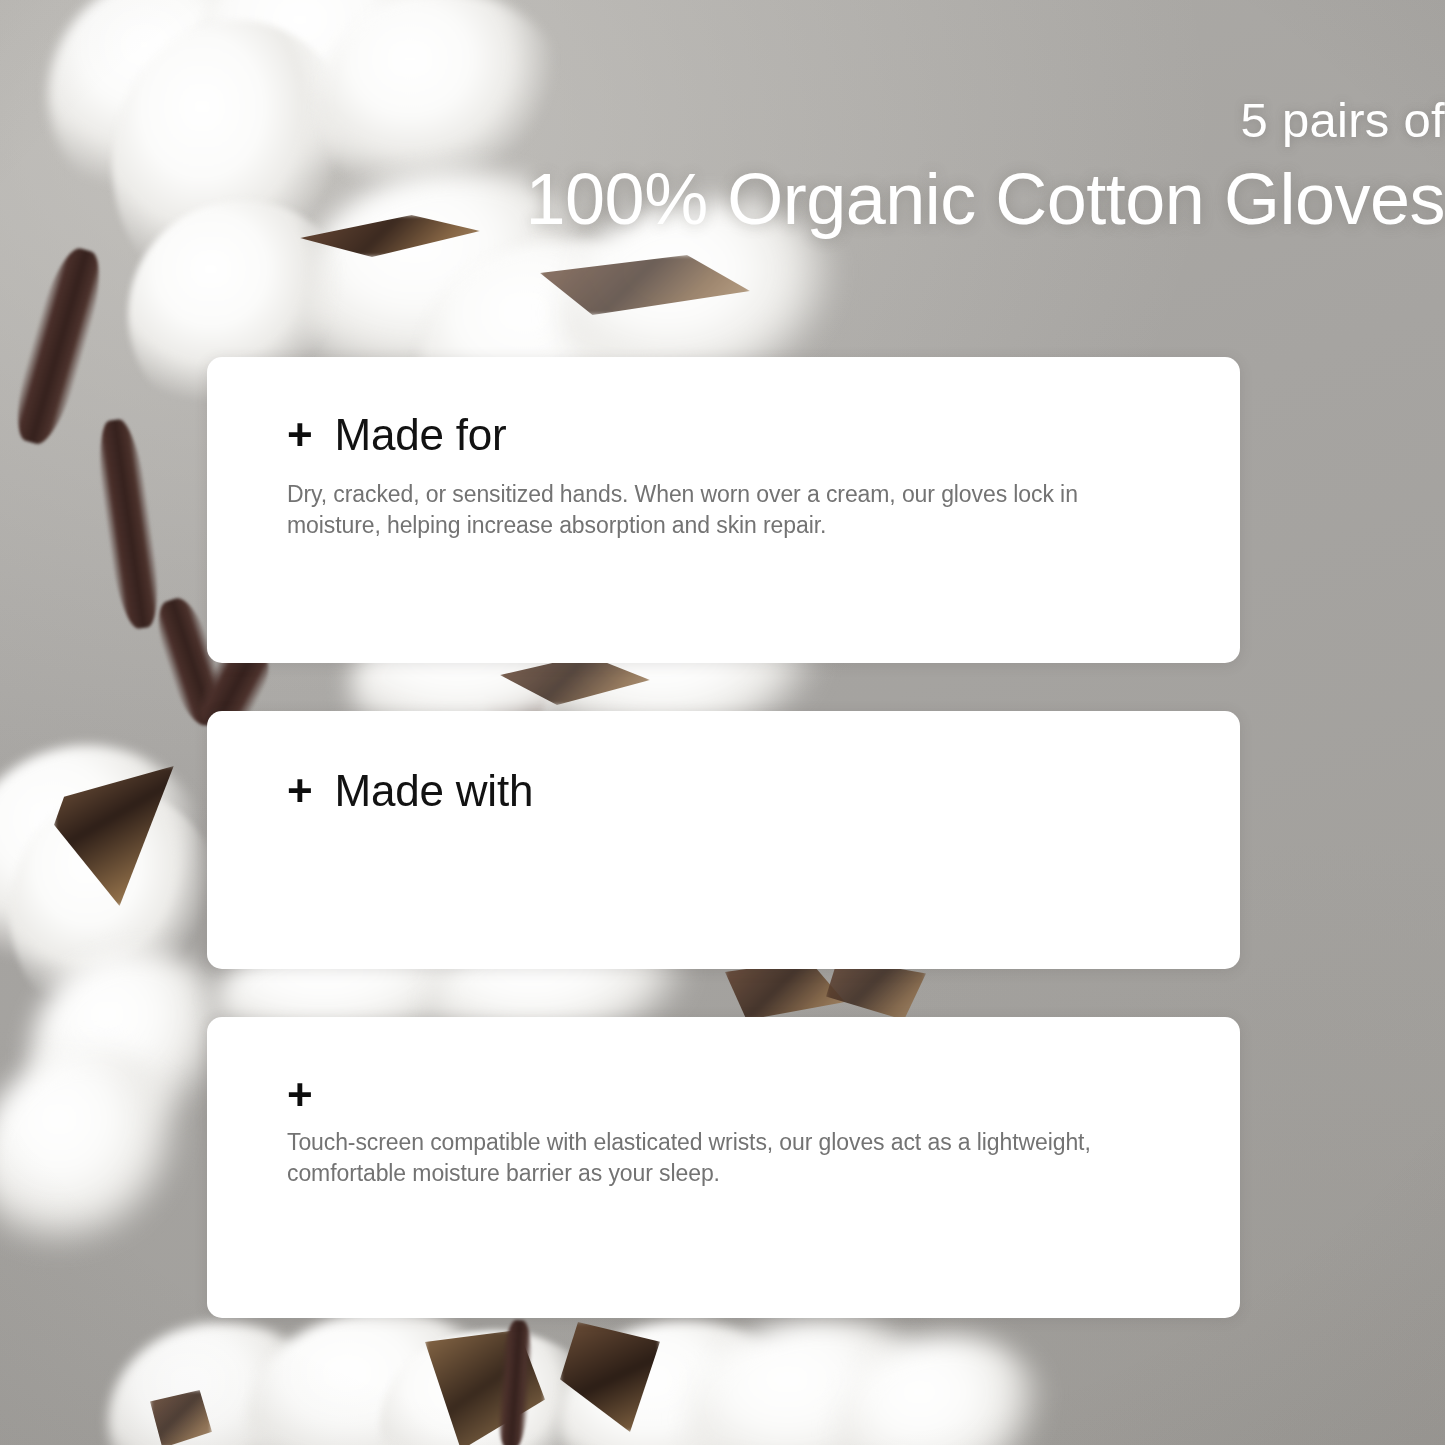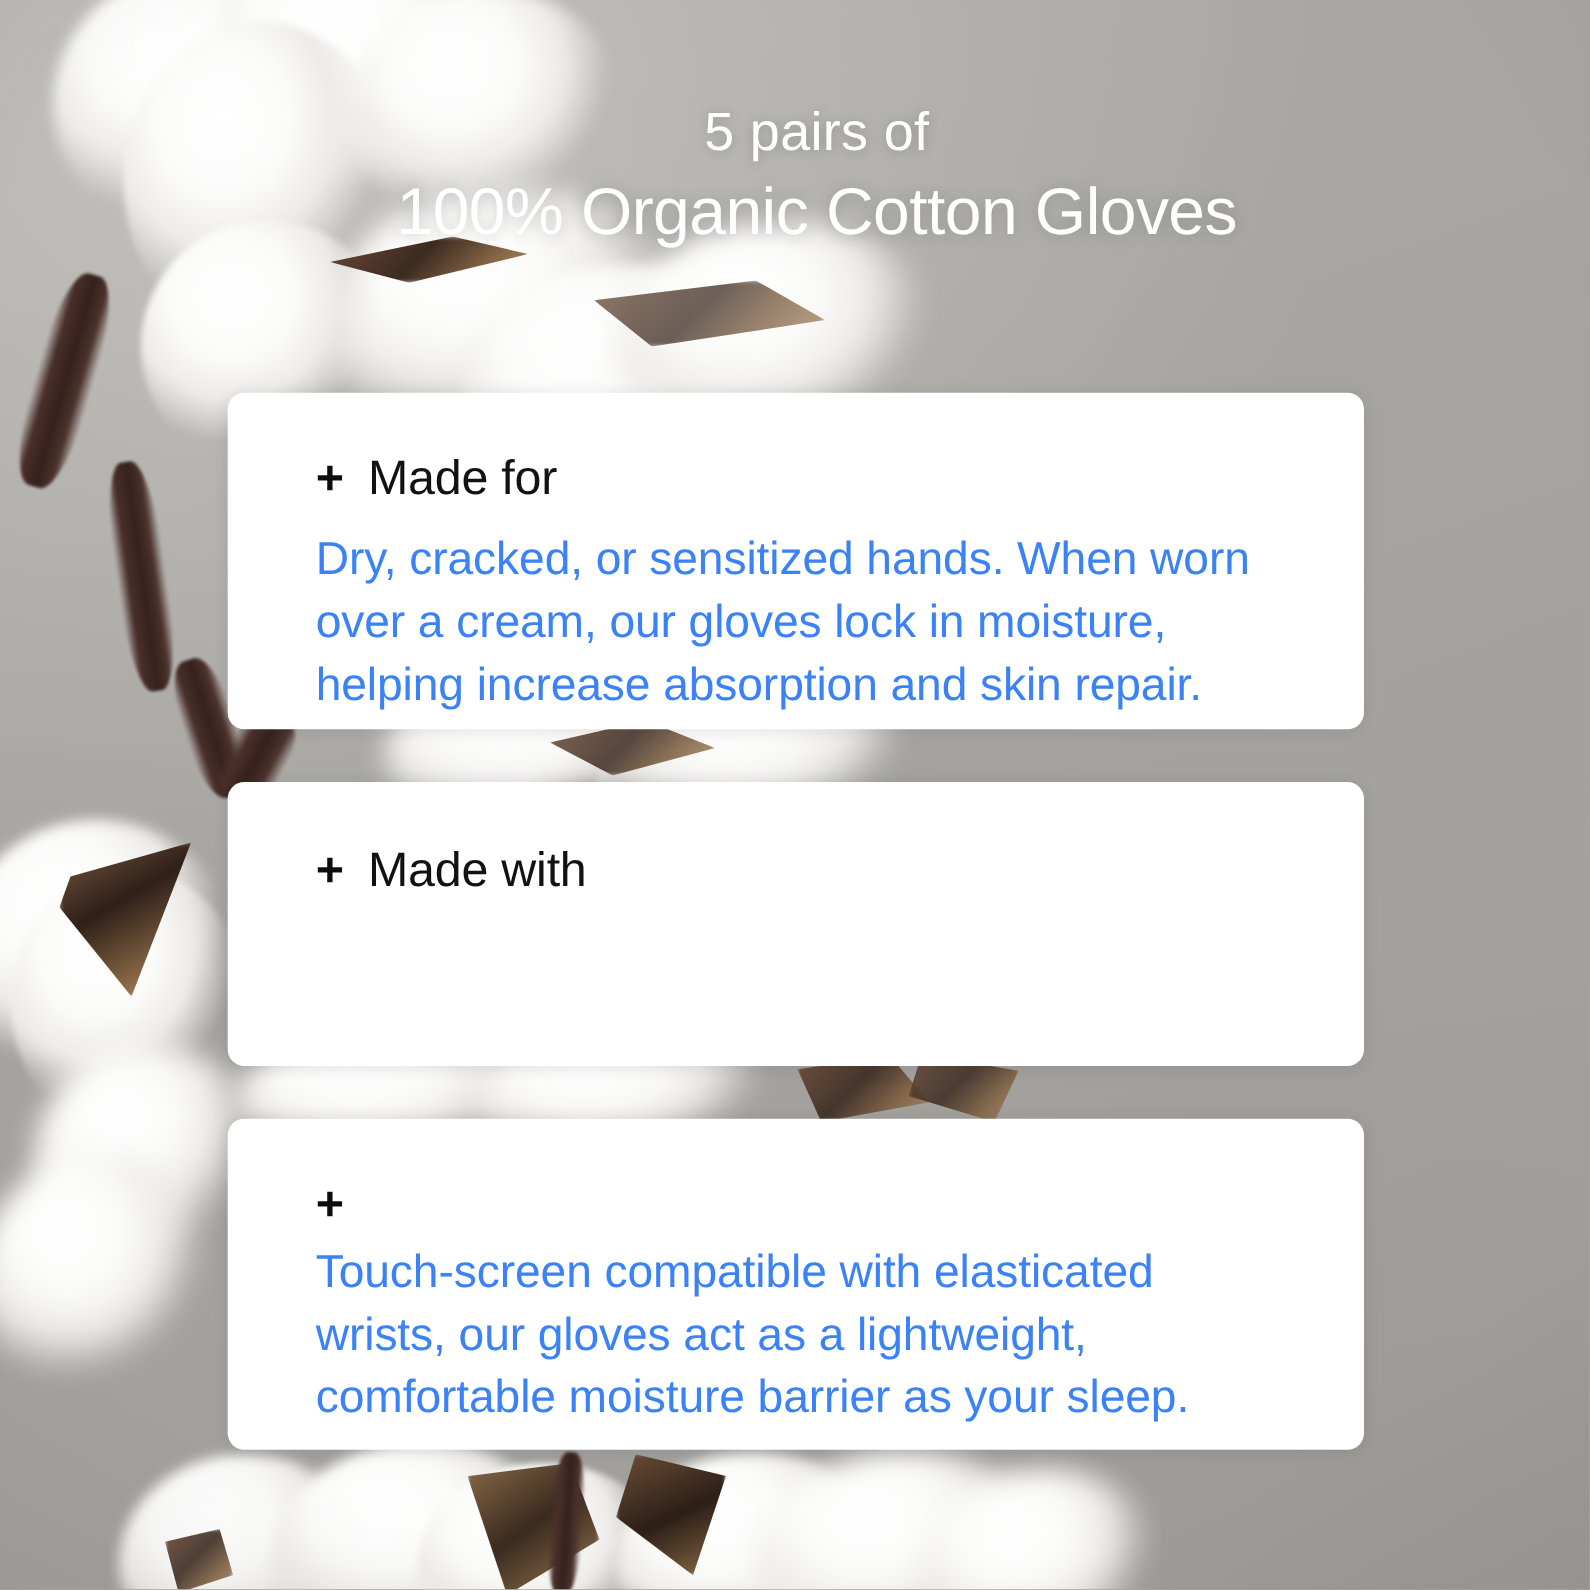--- a/index.html
+++ b/index.html
@@ -60,35 +60,35 @@
 
   .vignette {
     position:absolute; inset:0;
     background:radial-gradient(110% 100% at 50% 45%, rgba(0,0,0,0) 55%, rgba(60,56,52,.18) 100%);
   }
 
   
   .headline-block {
     position:absolute;
     top:96px; left:0; right:0;
-    text-align:center;
+    text-align:right;
     color:#ffffff;
     padding-left:40px;
   }
   .eyebrow {
     font-size:49px;
     font-weight:300;
     letter-spacing:.3px;
     line-height:1;
     color:#ffffff;
     text-shadow:0 1px 10px rgba(90,86,82,.35);
   }
   .title {
     margin-top:16px;
-    font-size:60px;
+    font-size:72px;
     font-weight:300;
     letter-spacing:-0.5px;
     line-height:1.06;
     white-space:nowrap;
     color:#ffffff;
     text-shadow:0 1px 14px rgba(90,86,82,.32);
   }
 
   
   .card {
@@ -122,23 +122,23 @@
 
   .plus-icon {
     font-size:44px;
     font-weight:600;
     color:#0d0d0d;
     line-height:1;
   }
 
   .card-body {
     margin-top:22px;
-    font-size:42px;
+    font-size:23px;
     font-weight:400;
-    color:#3b82f6;
+    color:#737373;
     line-height:1.36;
     letter-spacing:-0.1px;
   }
   #card-2 .card-body { margin-top:24px; }
   #card-3 .card-body { margin-top:10px; }
 </style>
 </head>
 <body>
 
 <div id="poster">

